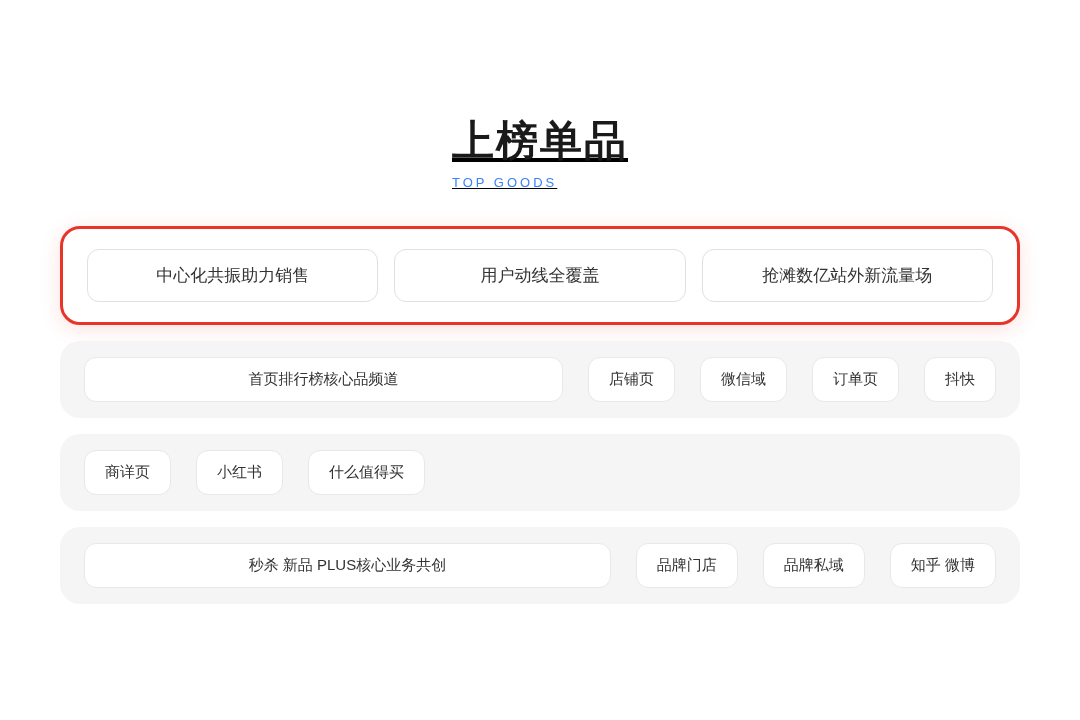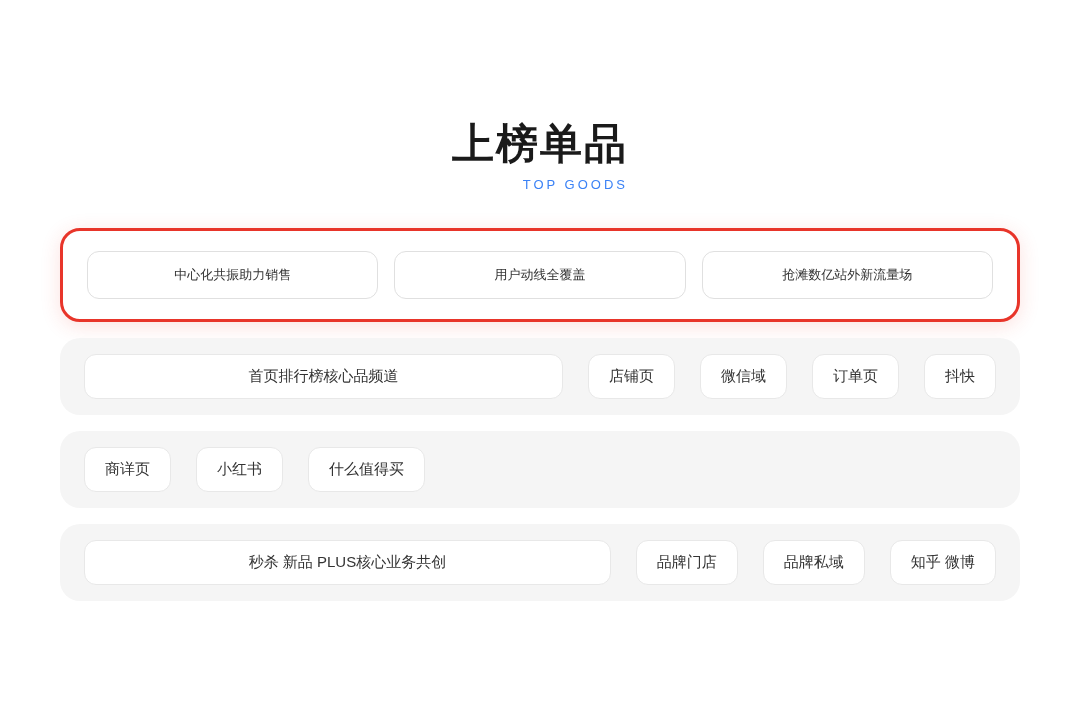--- a/index.html
+++ b/index.html
@@ -19,22 +19,23 @@
     }
 
     .container {
       width: 960px;
       display: flex;
       flex-direction: column;
       align-items: center;
     }
 
     .title-section {
-      text-align: right;
+      text-align: left;
       margin-bottom: 36px;
+      text-decoration: underline;
     }
 
     .title-main {
       font-size: 42px;
       font-weight: 700;
       color: #1a1a1a;
       letter-spacing: 2px;
       line-height: 1.2;
     }
 
@@ -85,21 +86,21 @@
       font-weight: 400;
       white-space: nowrap;
       flex-shrink: 0;
     }
 
     
     .row-highlighted .tag {
       background: #ffffff;
       border: 1px solid #e0e0e0;
       padding: 14px 32px;
-      font-size: 13px;
+      font-size: 17px;
     }
 
     .row-highlighted .tag.wide {
       flex: 1;
     }
 
     
     .row-normal .tag {
       background: #ffffff;
       border: 1px solid #e8e8e8;

